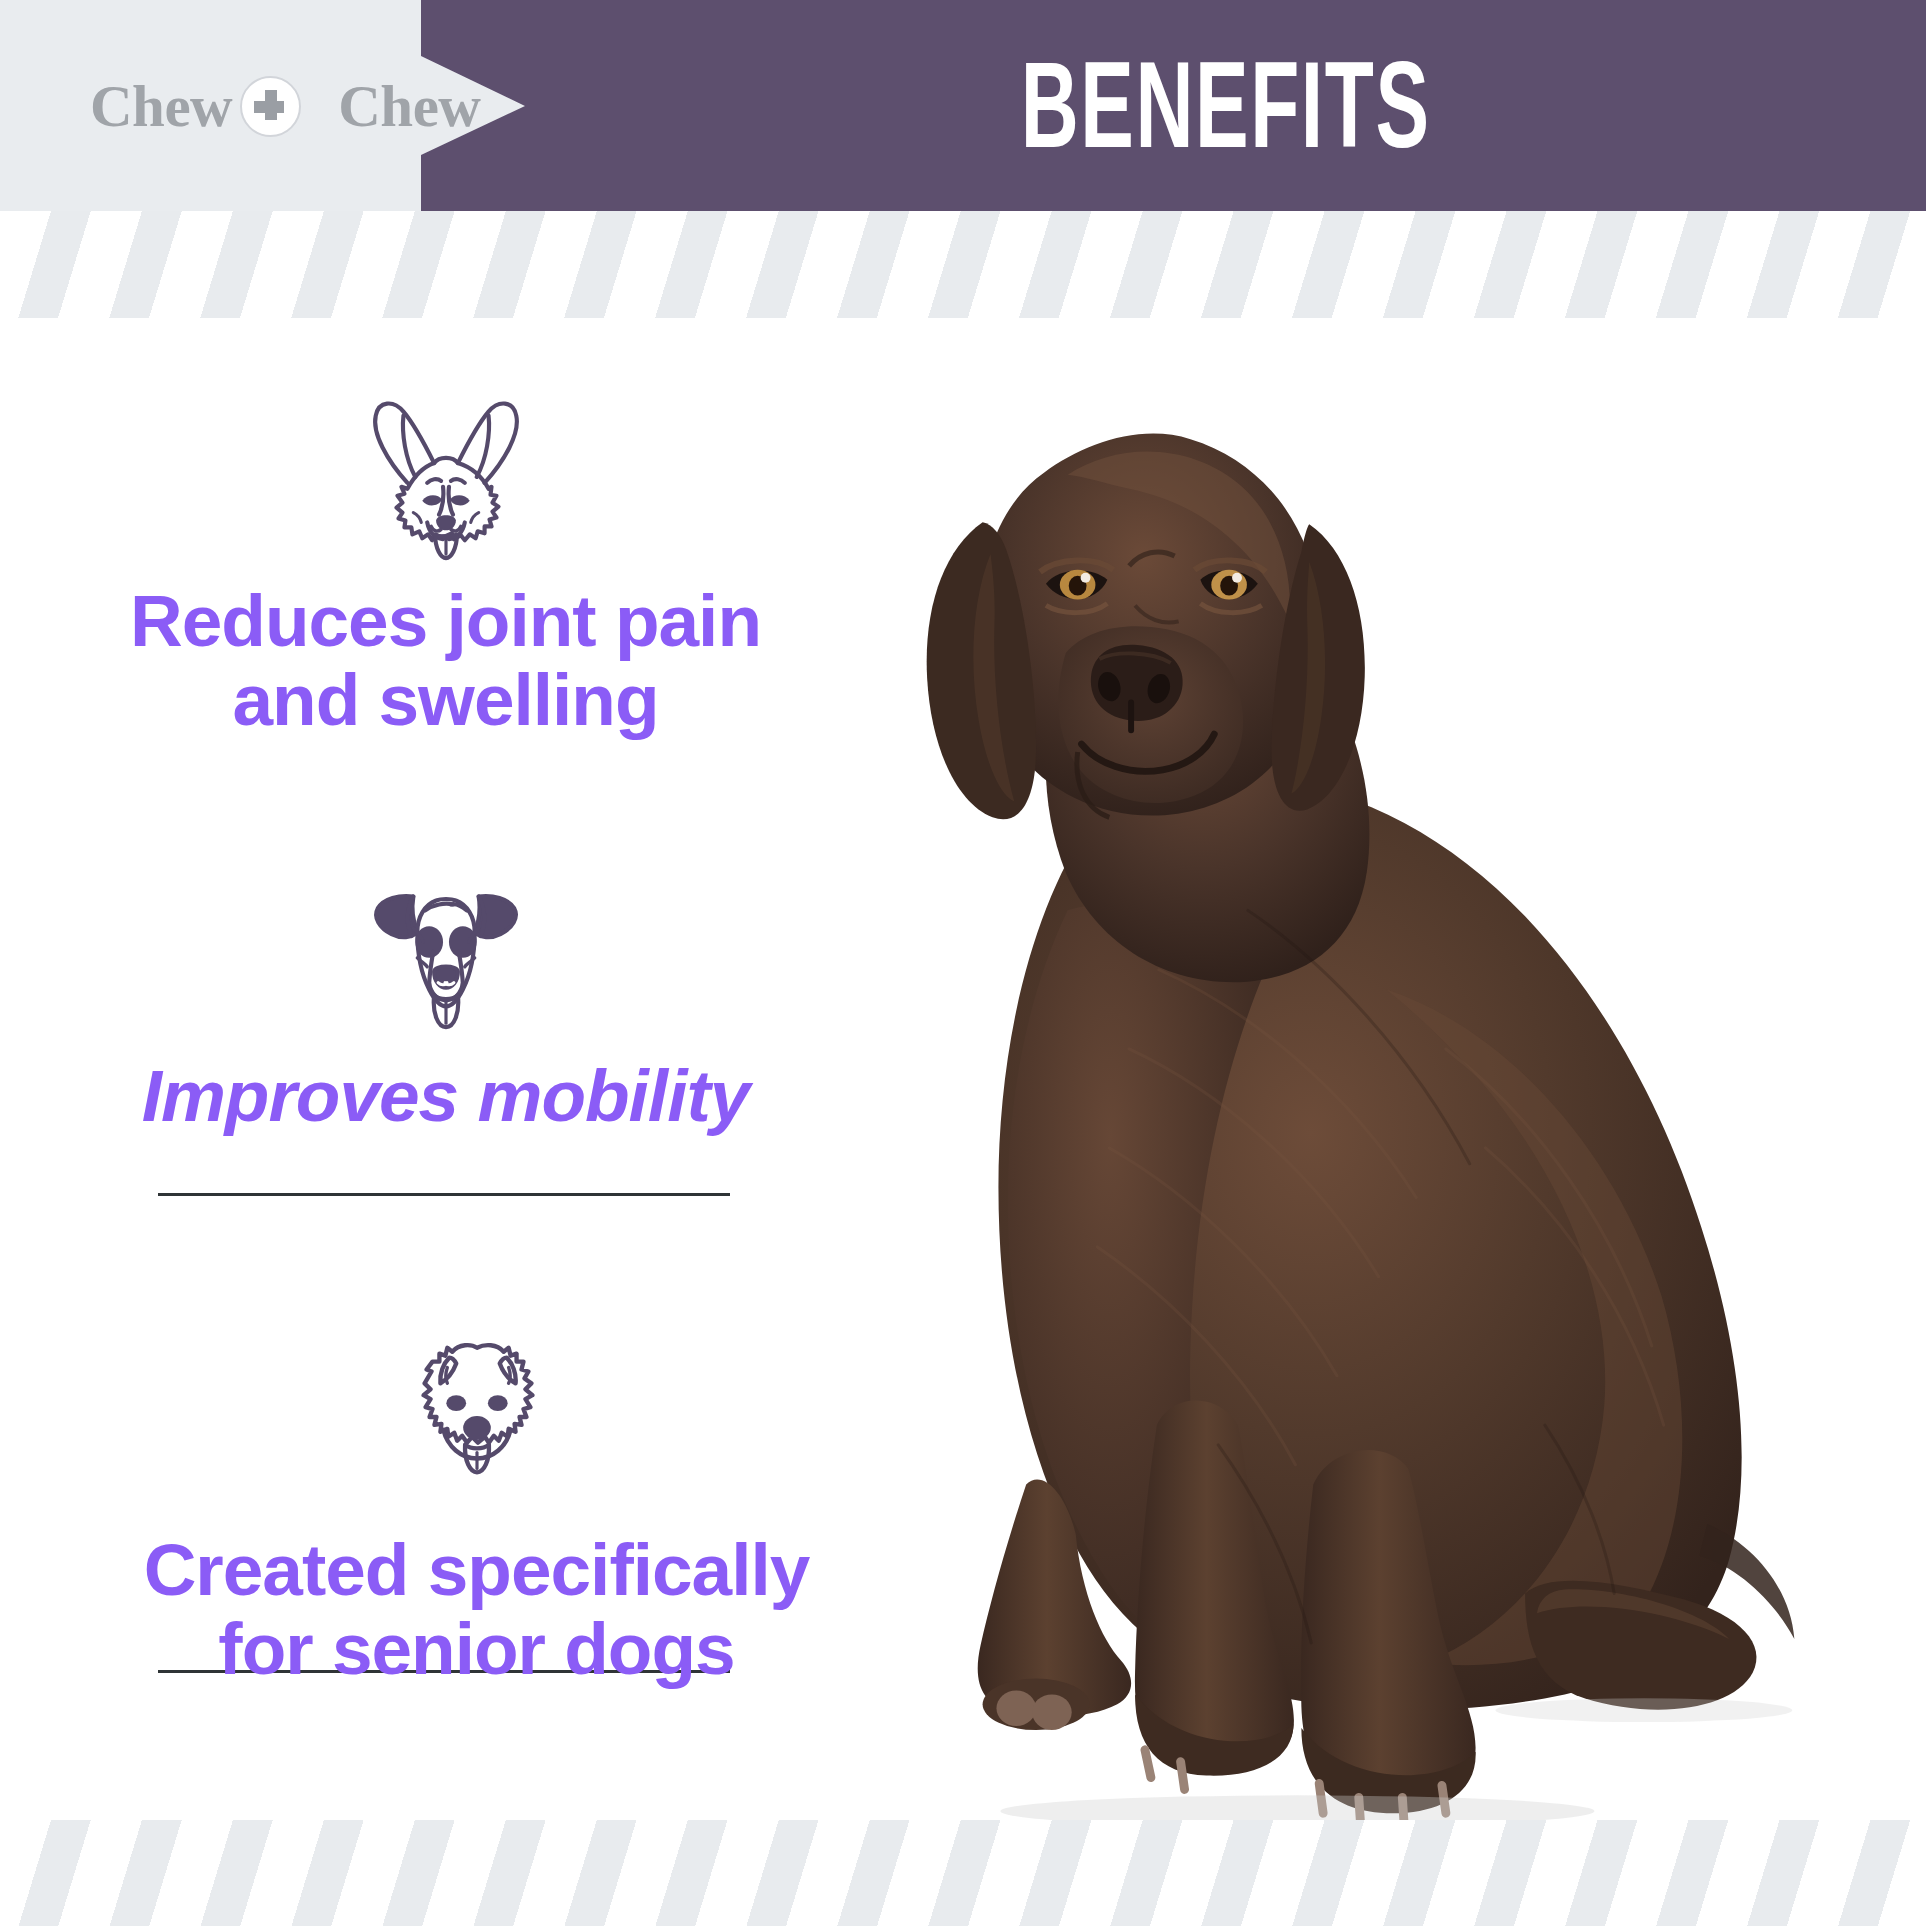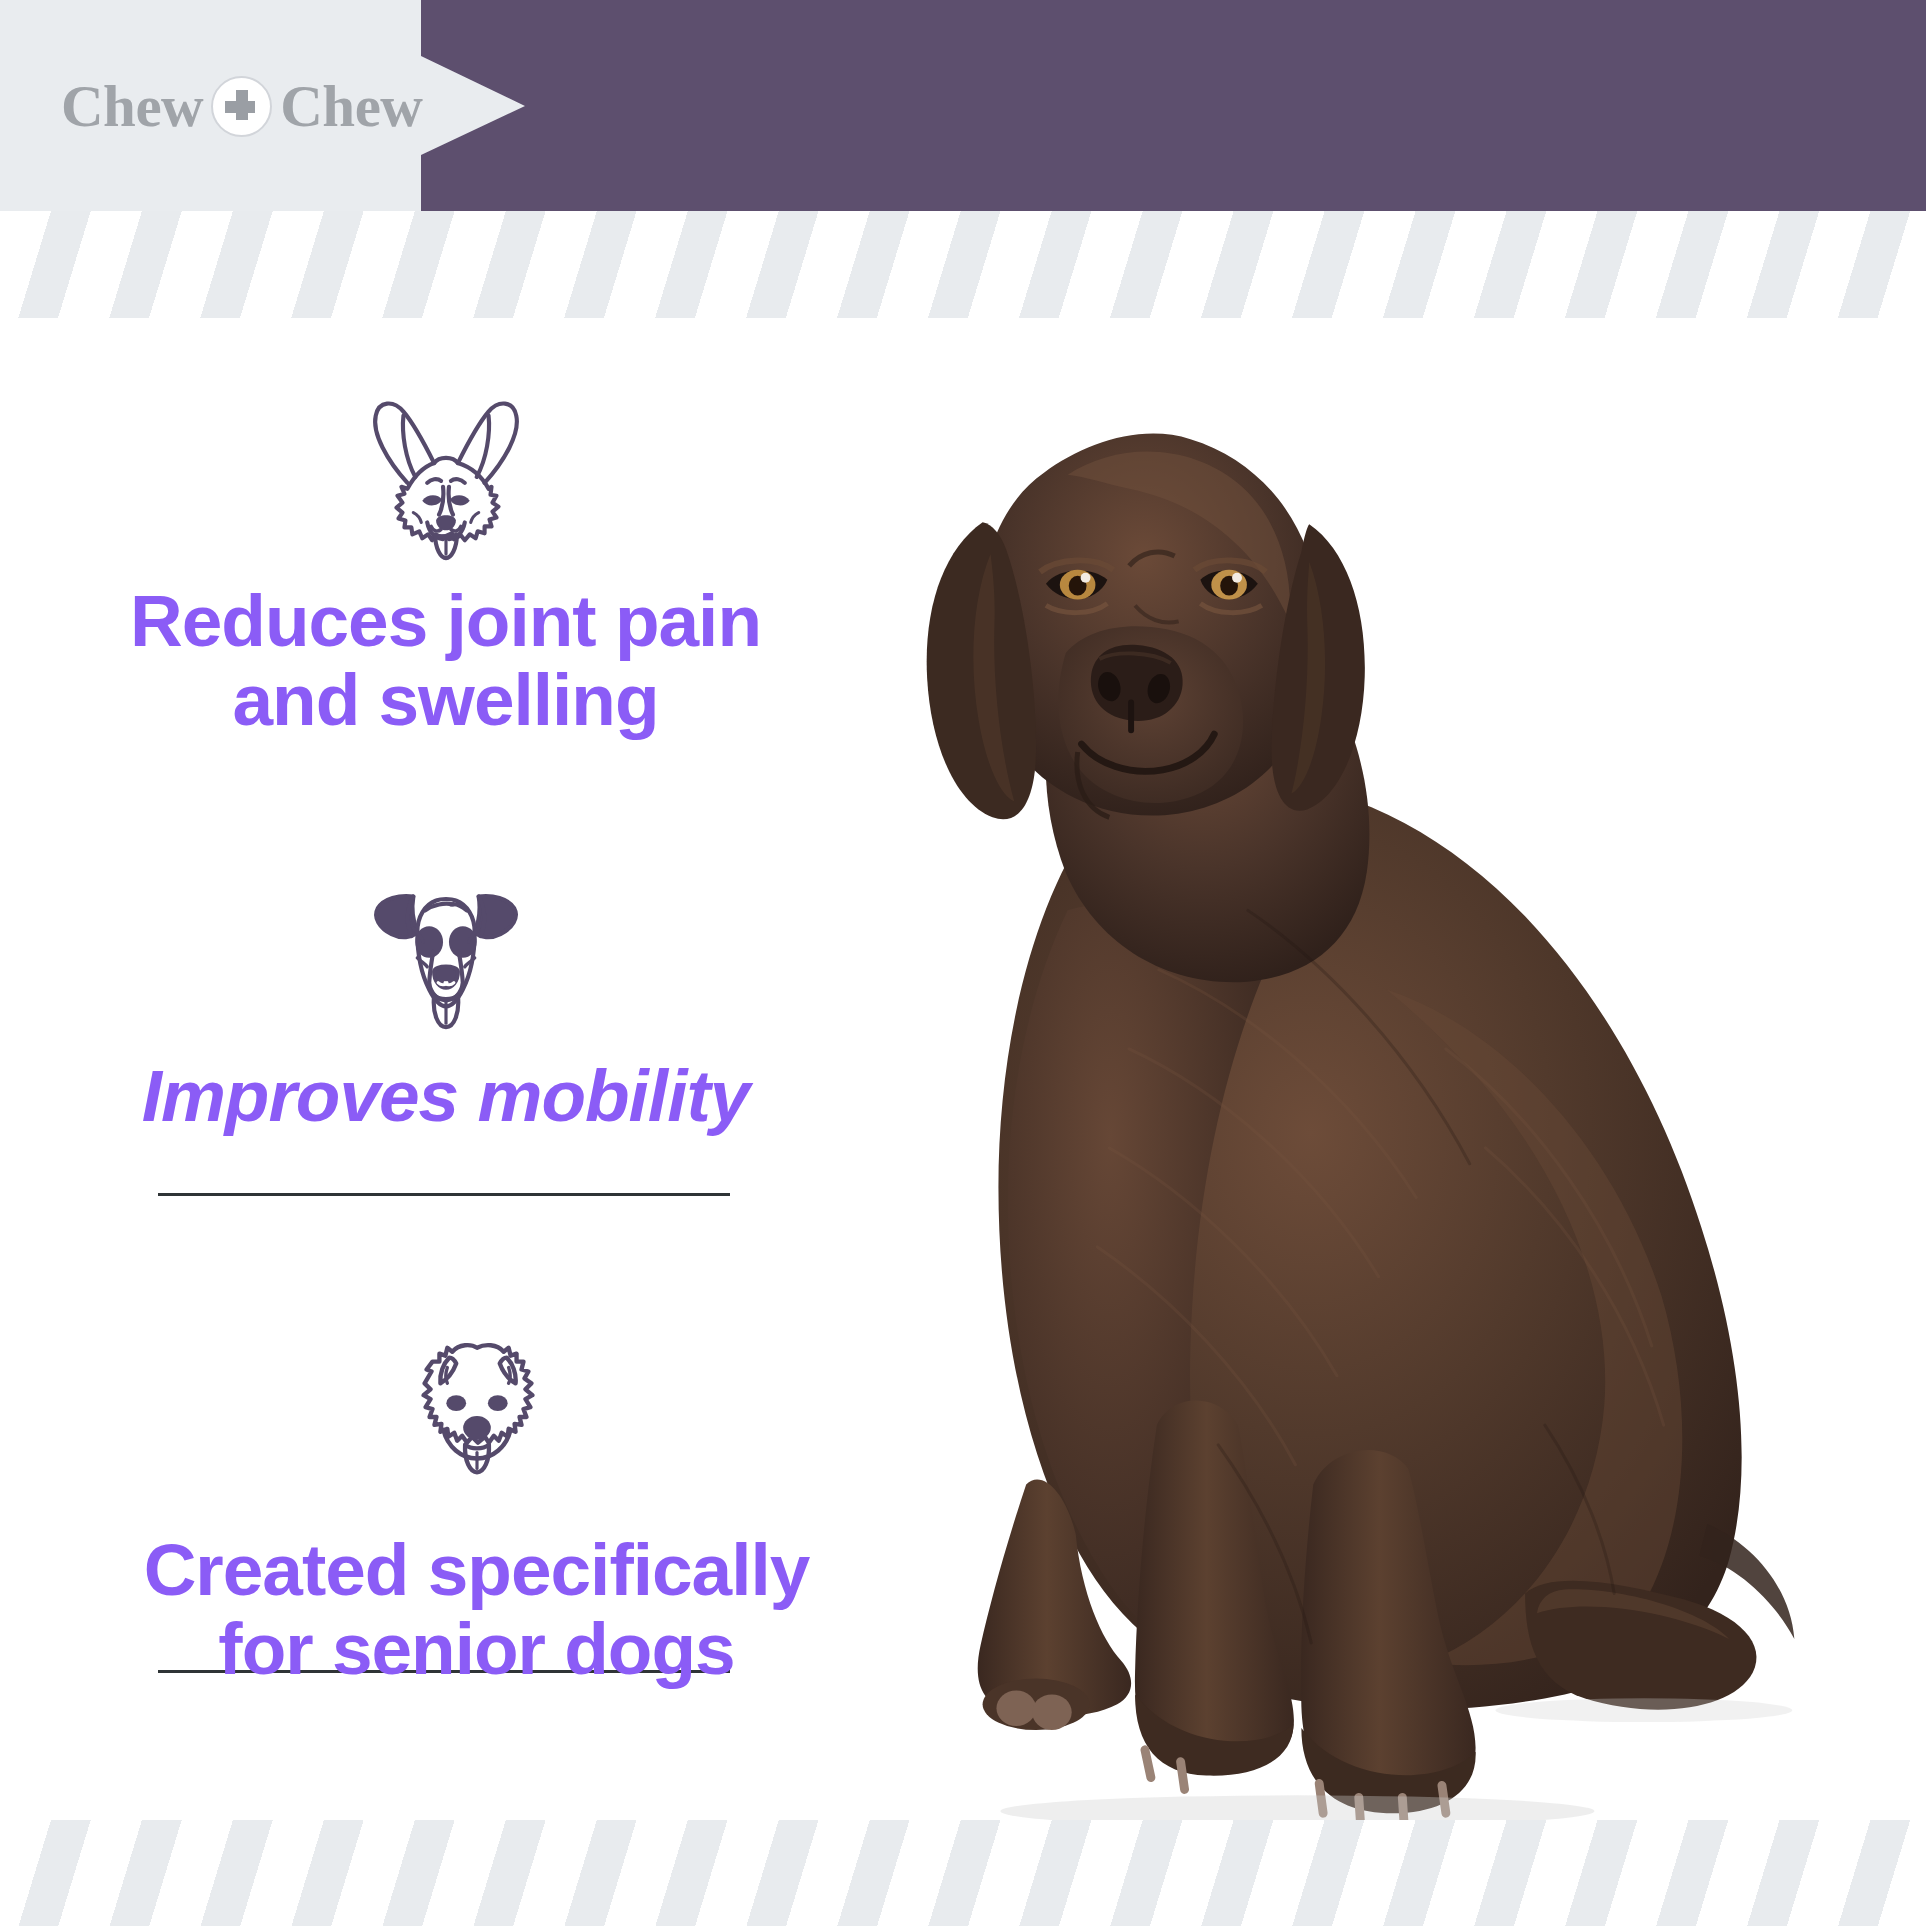--- a/index.html
+++ b/index.html
@@ -50,20 +50,21 @@
     align-items: center;
     height: 71px;
   }
   .logo-text {
     font-family: "Liberation Serif", serif;
     font-weight: bold;
     font-size: 59px;
     letter-spacing: -0.5px;
     color: #a0a4a9;
     line-height: 1;
+    margin-left: 29px;
   }
   .logo-plus {
     position: relative;
     width: 57px;
     height: 57px;
     border-radius: 50%;
     background: #ffffff;
     border: 2px solid #d2d5da;
     margin: 0 8px;
     flex: 0 0 auto;
@@ -195,20 +196,23 @@
     <div class="header-purple"></div>
 
     <div class="header-logoplate"></div>
 
     <div class="logo-wrap">
       <span class="logo-text">Chew</span>
       <span class="logo-plus"></span>
       <span class="logo-text">Chew</span>
     </div>
 
+    <div class="header-title">
+      <span>BENEFITS</span>
+    </div>
   </div>
 
   <div class="stripes stripes-top"></div>
 
   <div class="benefits">
 
     <div class="benefit benefit-1">
       <div class="benefit-icon">
         <svg width="228" height="188" viewBox="0 0 230 190">
           <g fill="none" stroke="#554a6b" stroke-width="4.2" stroke-linecap="round" stroke-linejoin="round">

